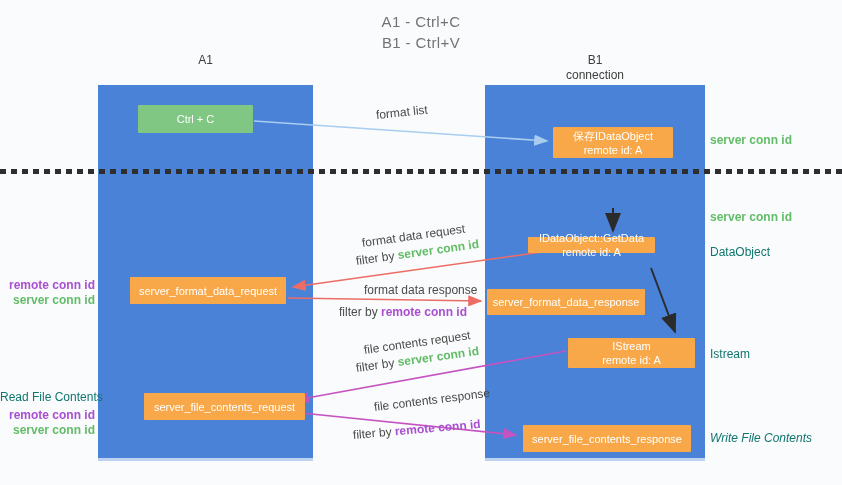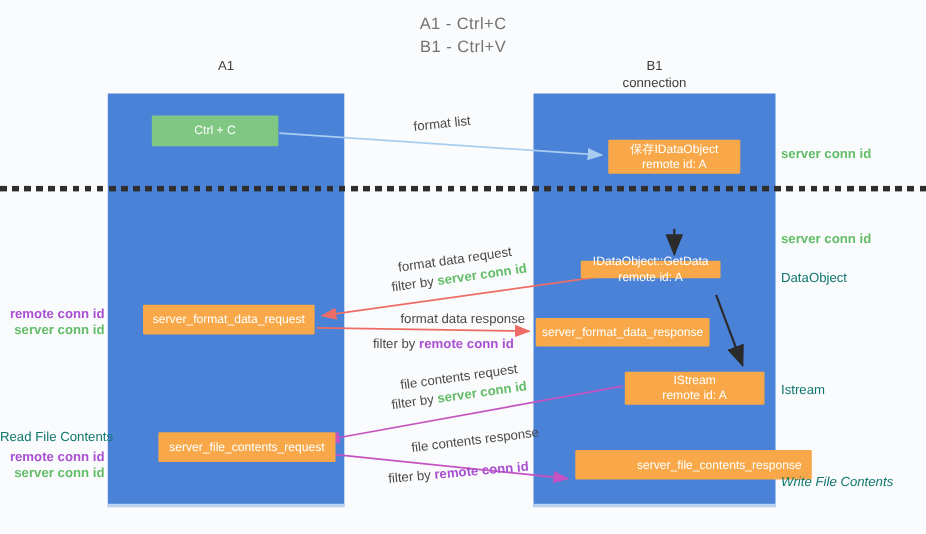--- a/index.html
+++ b/index.html
@@ -27,21 +27,21 @@
   .box.orange{background:#f8a848;}
 
   .b-ctrlc{left:138px;top:105px;width:115px;height:28px;}
   .b-ctrlv{left:555px;top:180px;width:117px;height:27px;}
   .b-save{left:553px;top:127px;width:120px;height:31px;}
   .b-getdata{left:528px;top:237px;width:127px;height:16px;}
   .b-istream{left:568px;top:338px;width:127px;height:30px;}
   .b-freq{left:130px;top:277px;width:156px;height:27px;}
   .b-fresp{left:487px;top:289px;width:158px;height:26px;}
   .b-creq{left:128px;top:393px;width:161px;height:27px;margin-left:16px;}
-  .b-cresp{left:523px;top:409px;width:168px;height:27px;padding-left:47px;}
+  .b-cresp{left:523px;top:425px;width:168px;height:27px;}
 
   .ann{position:absolute;font-size:12px;line-height:15px;white-space:nowrap;}
   .ann.dark{color:#0f766e;}
   .ann.green{color:#63bd68;font-weight:bold;}
   .ann.purple{color:#a94fd1;font-weight:bold;}
   .ann.right-side{left:710px;}
   .ann.left-side{width:95px;text-align:right;left:0;}
 
   .alabel{position:absolute;font-size:12px;color:#4a4a4a;white-space:nowrap;transform-origin:left center;}
   .alabel .flt{color:#4a4a4a;}

